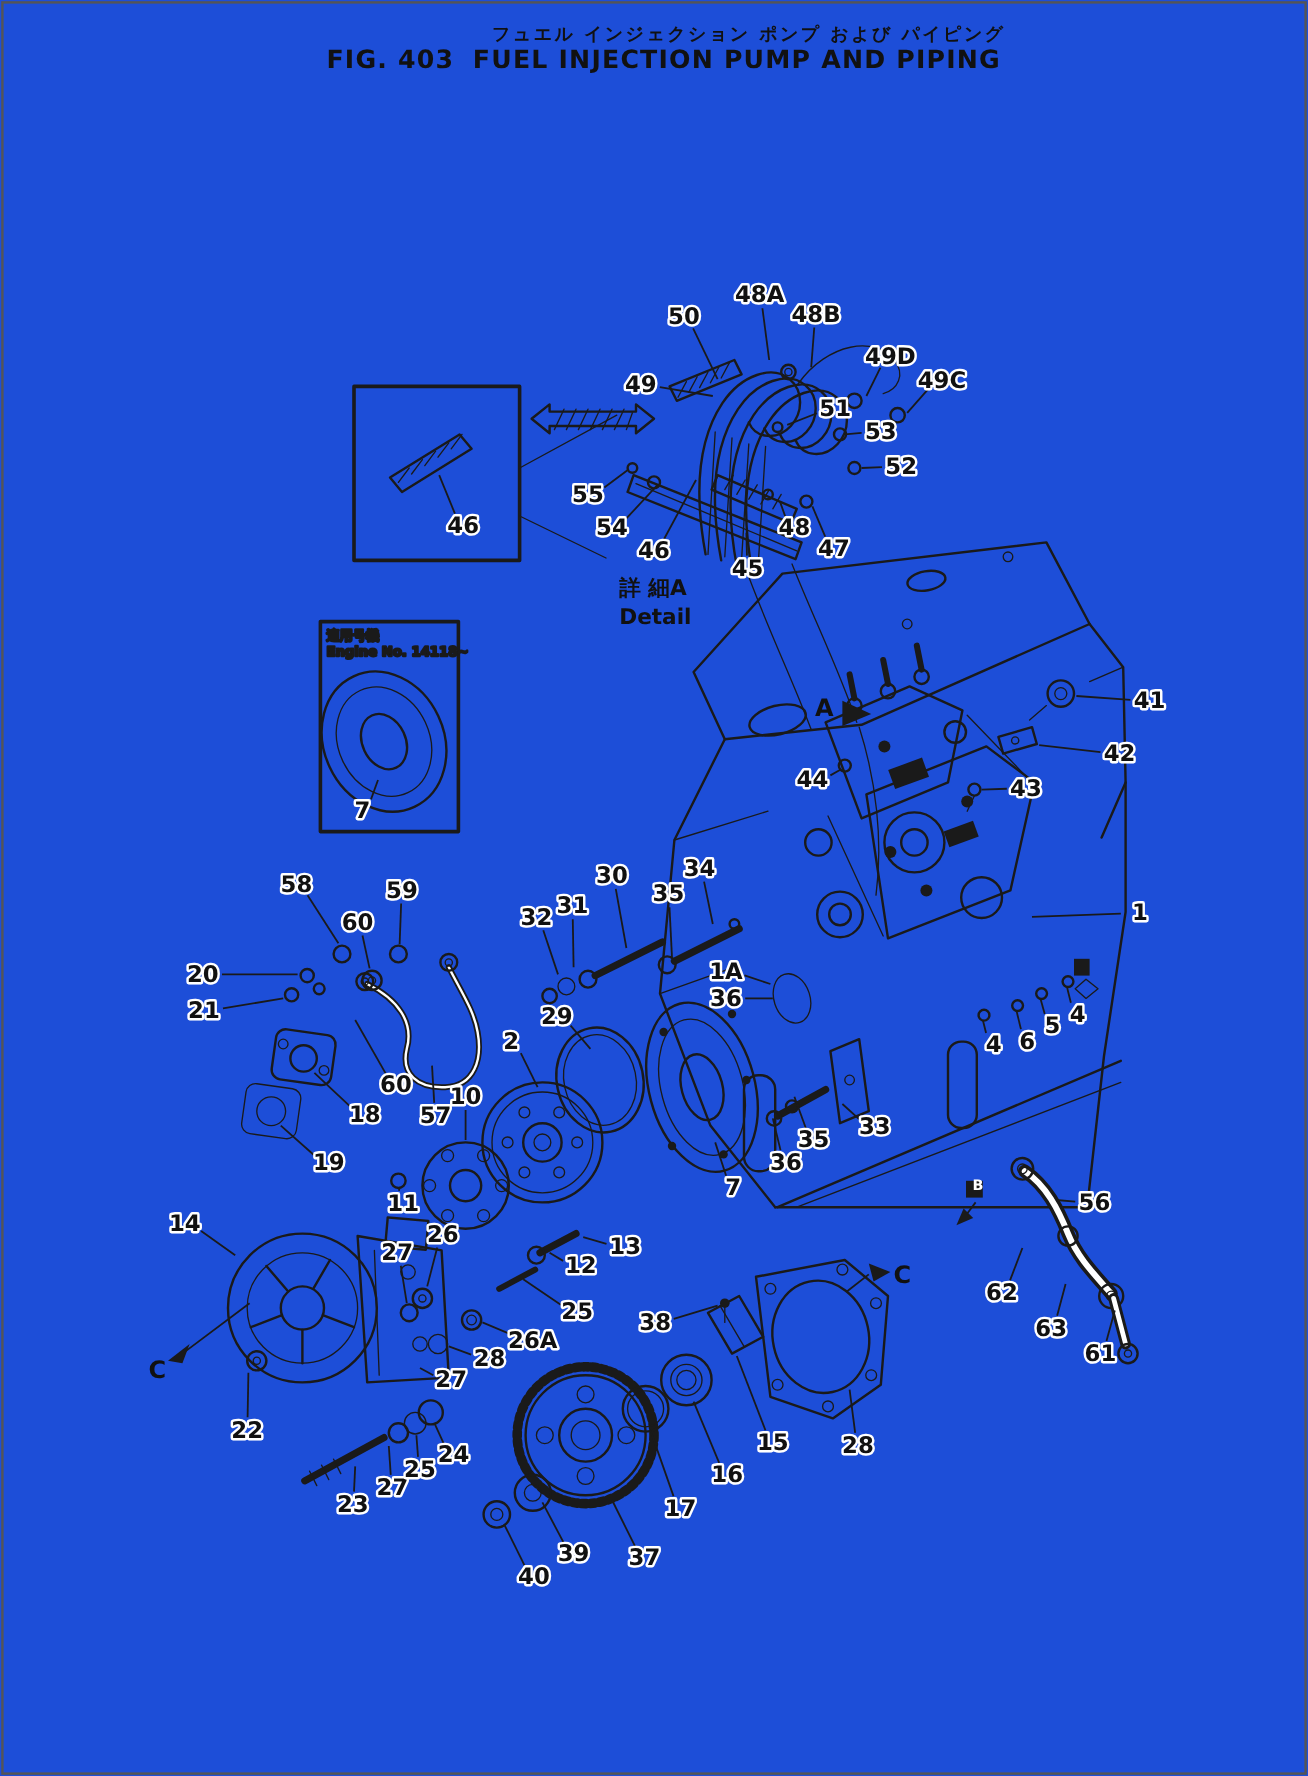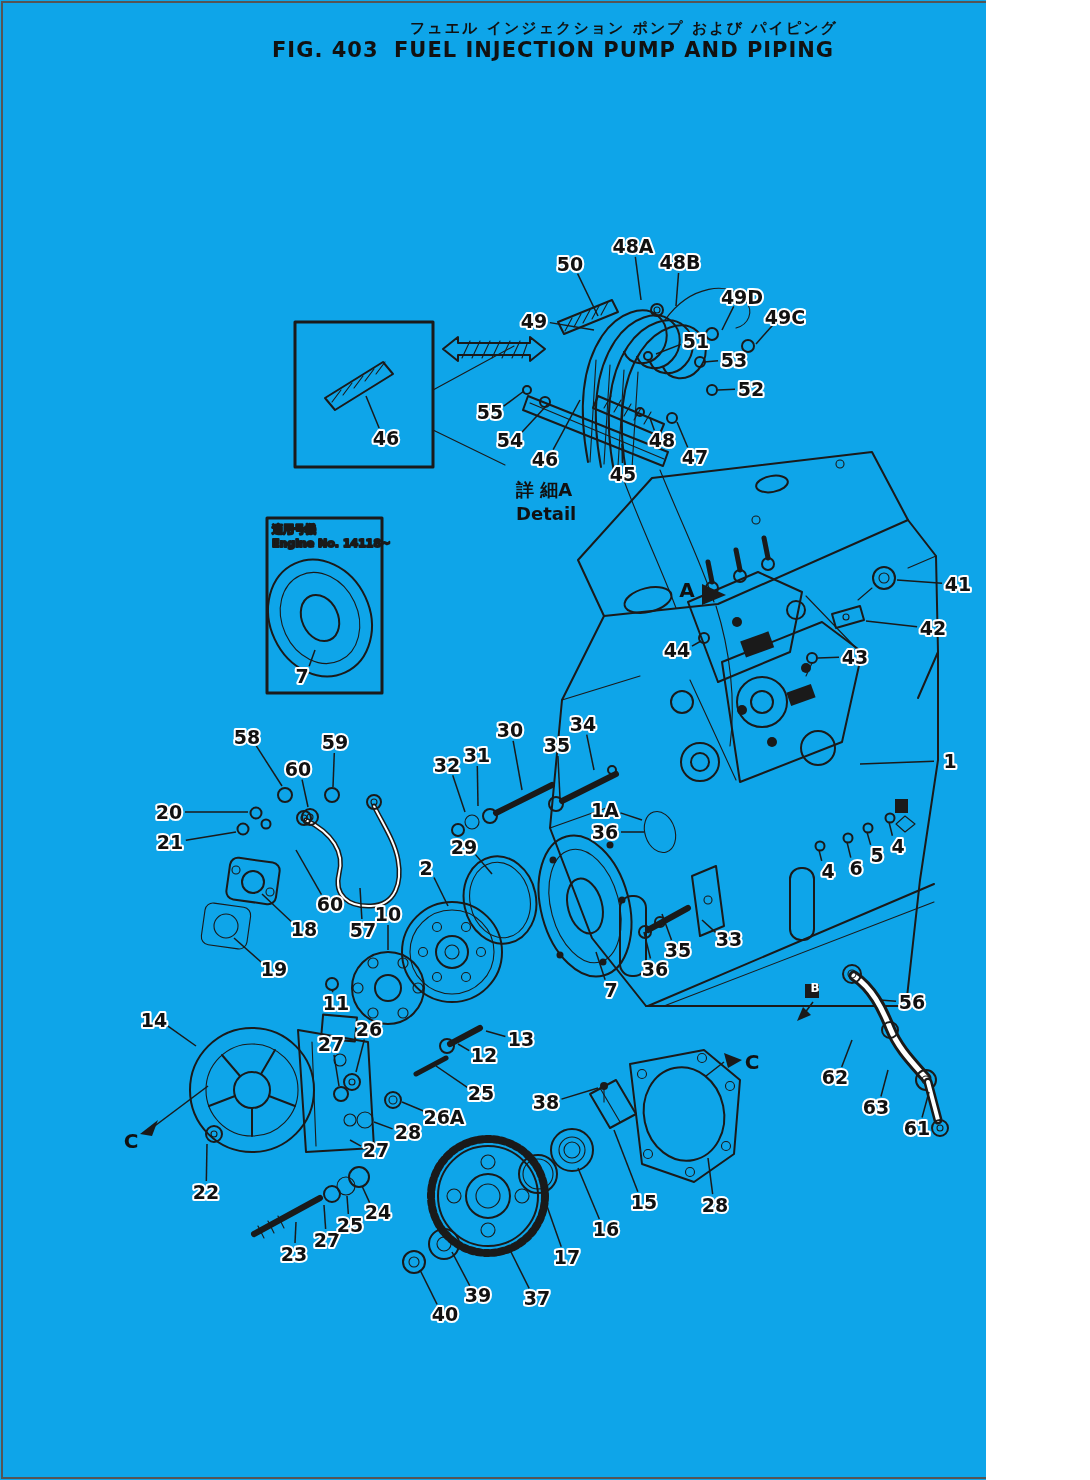--- a/index.html
+++ b/index.html
@@ -1,16 +1,16 @@
 <!DOCTYPE html>
 <html><head>
 <meta charset="utf-8">
 <style>
   html,body{margin:0;padding:0;background:#fff}
-  .page{width:986px;height:1480px;position:relative;background:#0ea5e9;overflow:hidden}
+  .page{width:1090px;height:1480px;position:relative;background:#1d4ed8;overflow:hidden}
   svg{display:block}
   .art{stroke:#1a1a1a;fill:none;stroke-width:2;stroke-linecap:round;stroke-linejoin:round}
   .thin{stroke-width:1.1}
   .thick{stroke-width:3}
   .sw5{stroke-width:5}.sw6{stroke-width:6}.sw9{stroke-width:9}.sw11{stroke-width:11}
   .fillb{fill:#1a1a1a;stroke:none}
   .whiteline{stroke:#fff;fill:none;stroke-linecap:round}
   .teeth{stroke:#1a1a1a;fill:none;stroke-width:8;stroke-dasharray:4 3.4}
   .callout{font:bold 19px "DejaVu Sans",sans-serif;fill:#111;text-anchor:middle;dominant-baseline:central;
            paint-order:stroke;stroke:#fff;stroke-width:4px;stroke-linejoin:round}

